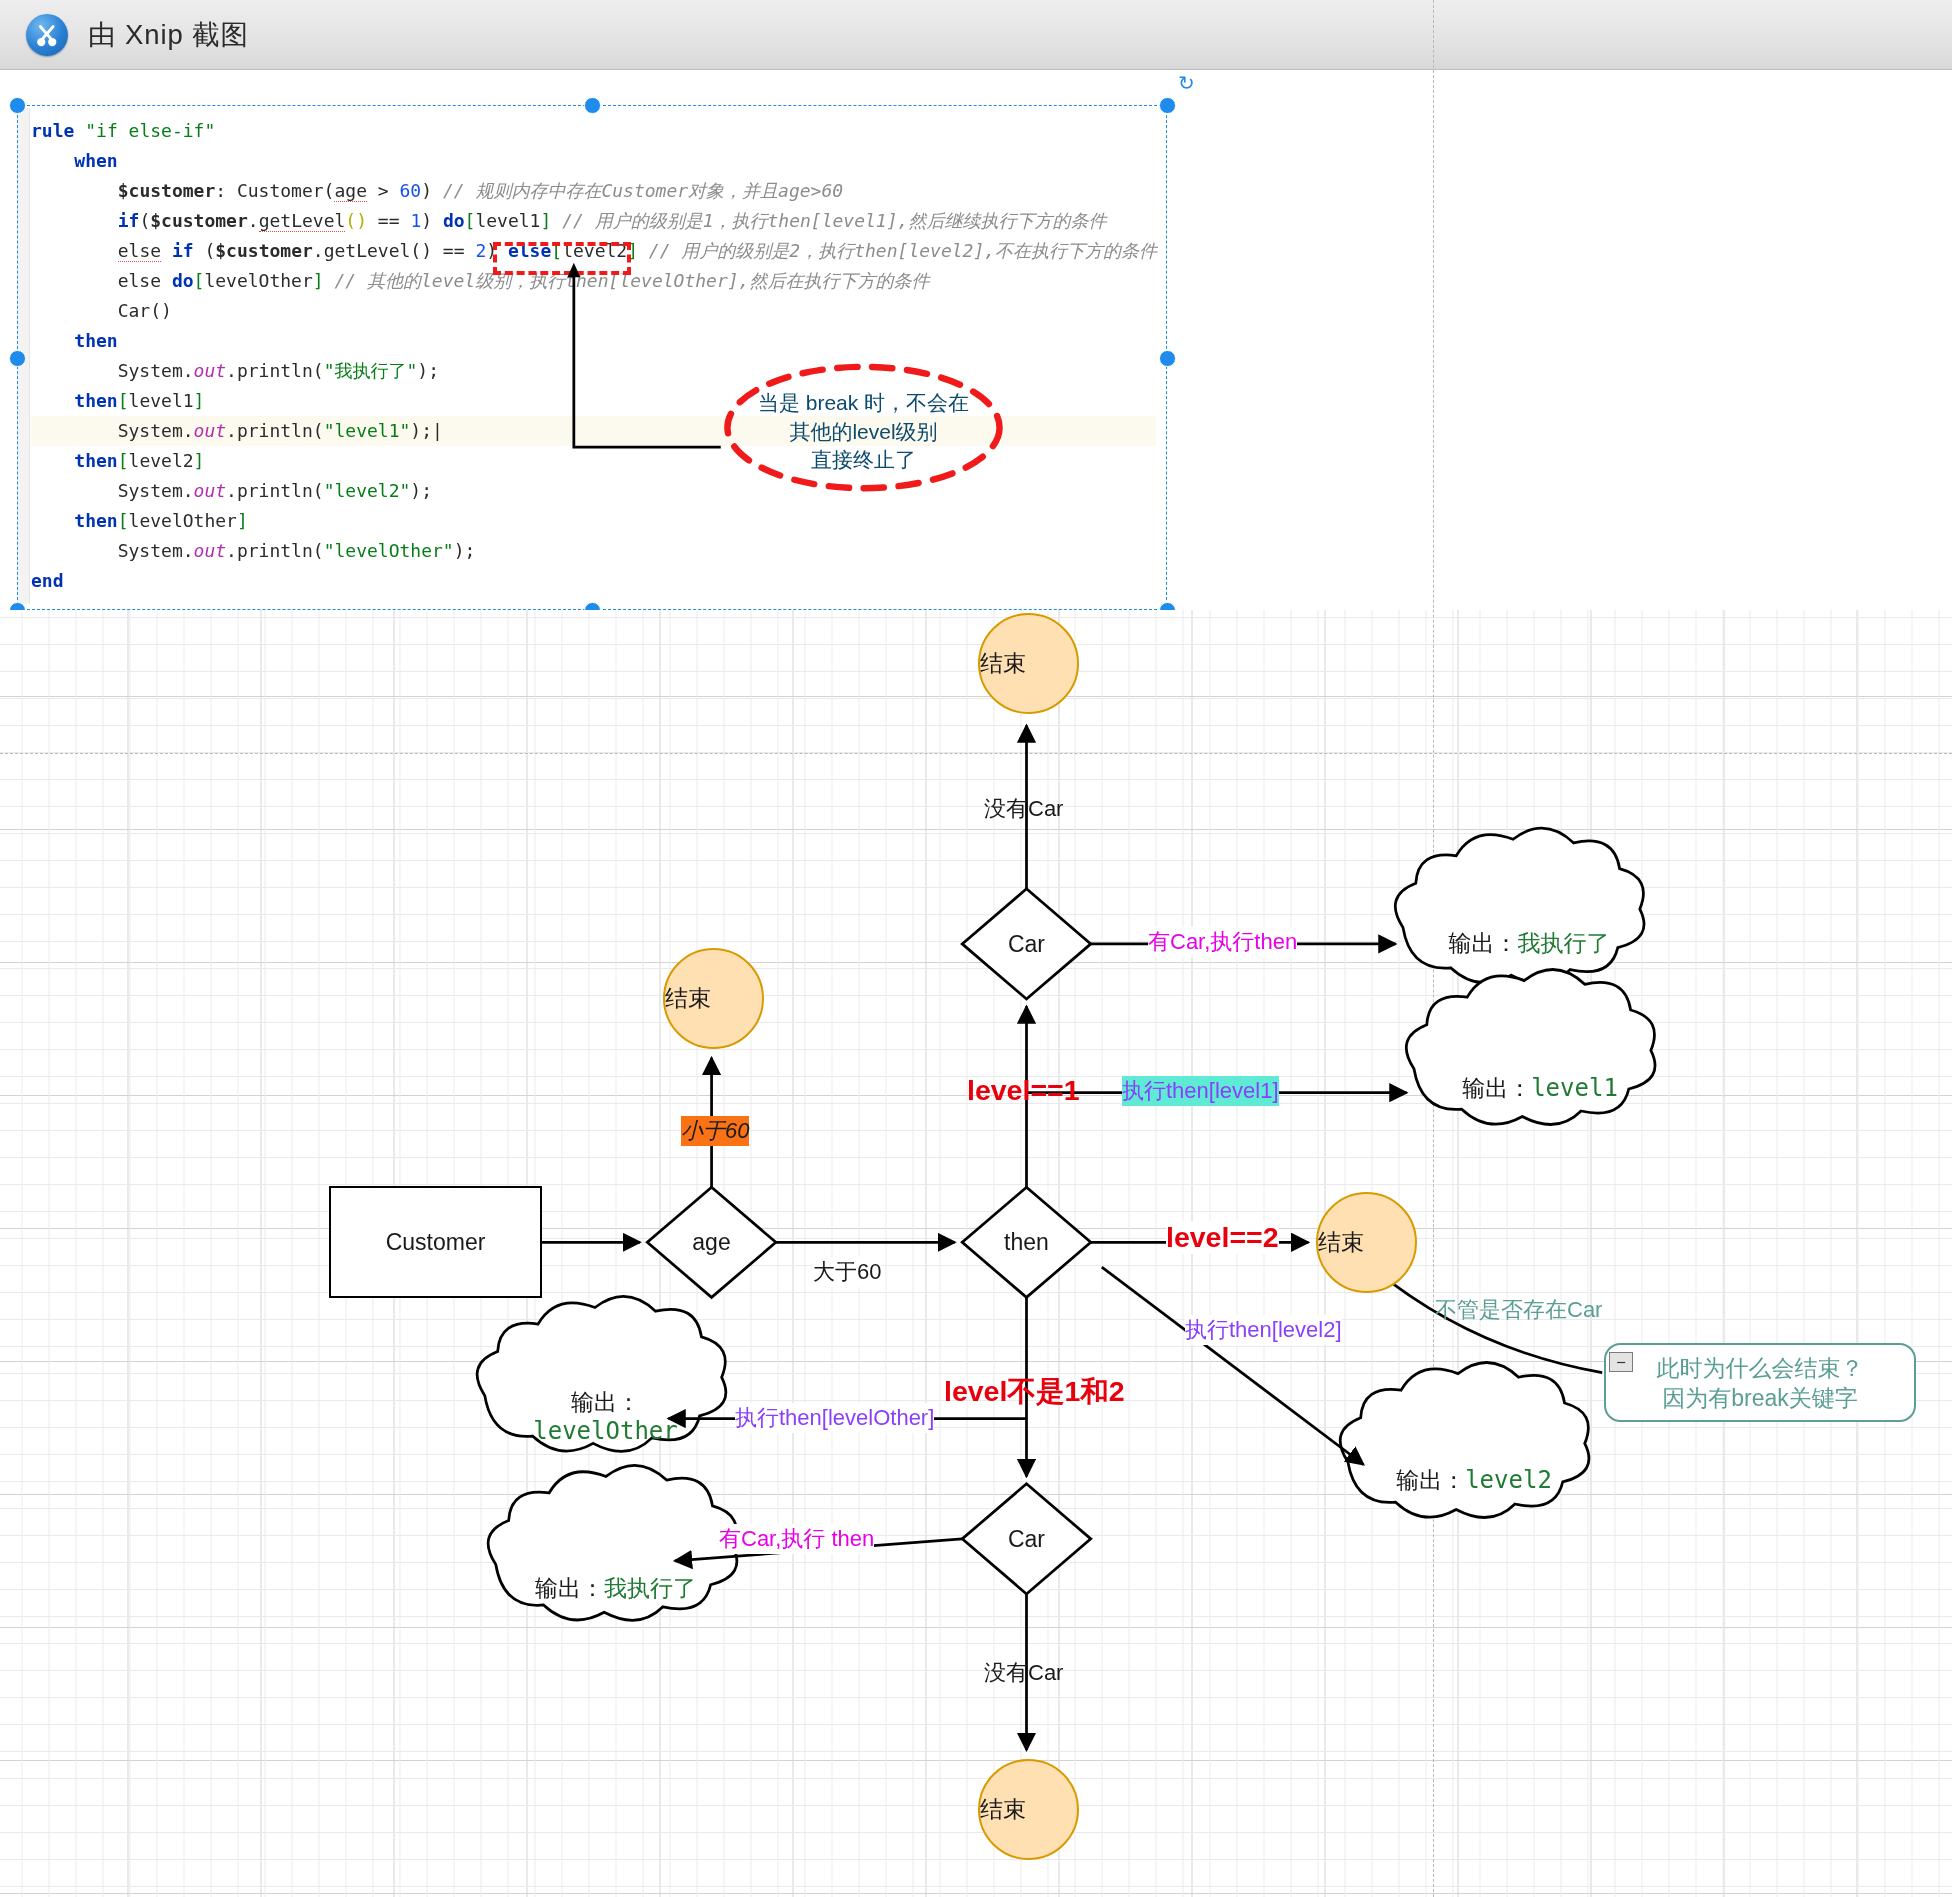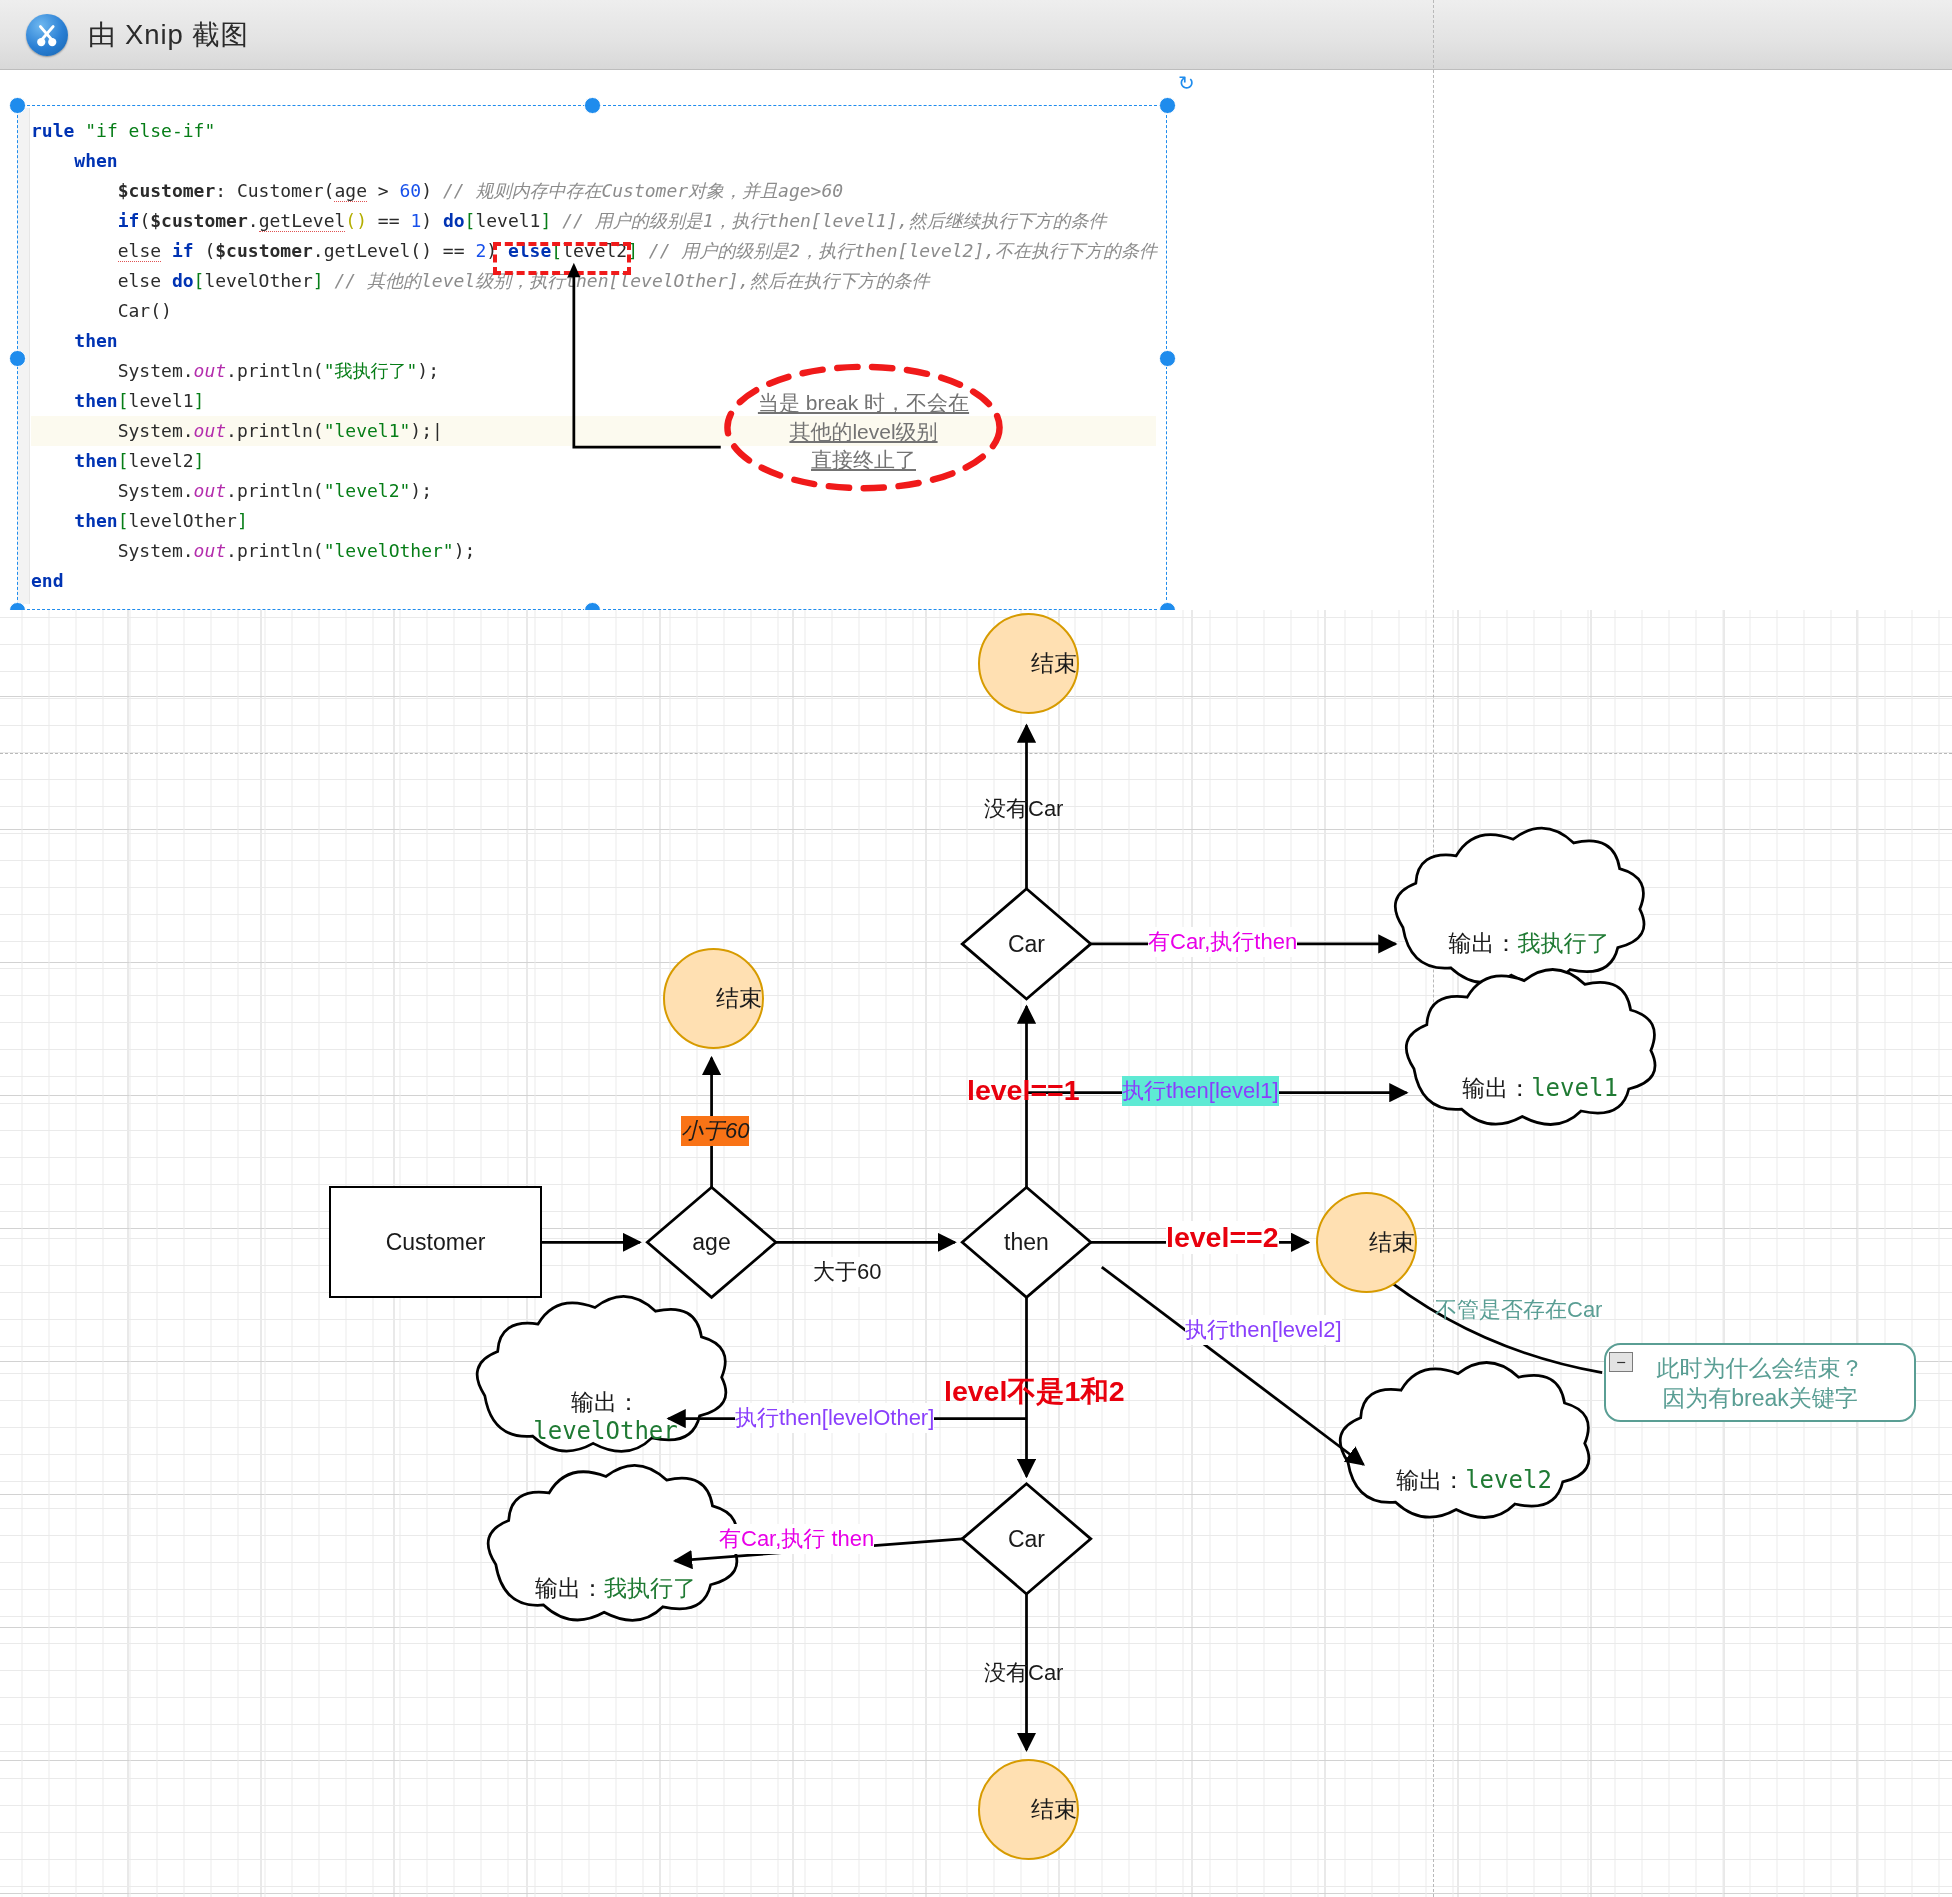--- a/index.html
+++ b/index.html
@@ -61,21 +61,21 @@
   .squig{border-bottom:1.8px dotted #e05252;}
   #break-box{
     position:absolute;left:493px;top:242px;width:138px;height:33px;
     border:4.6px dashed #f01a1a;box-sizing:border-box;pointer-events:none;
   }
   #red-bubble{
     position:absolute;left:721px;top:363px;width:285px;height:129px;
   }
   #red-bubble .rb-text{
     position:absolute;left:0;top:26px;width:285px;text-align:center;
-    color:#737373;font-size:21px;line-height:28.5px;text-decoration:underline;
+    color:#0c4a6e;font-size:21px;line-height:28.5px;
   }
   
   #canvas{
     position:absolute;left:0;top:610px;width:1952px;height:1287px;
     background-color:#ffffff;
     background-image:
       linear-gradient(to right,#eaeaea 0.9px,transparent 0.9px),
       linear-gradient(to bottom,#eaeaea 0.9px,transparent 0.9px),
       linear-gradient(to right,#d2d2d2 0.9px,transparent 0.9px),
       linear-gradient(to bottom,#d2d2d2 0.9px,transparent 0.9px);
@@ -92,21 +92,21 @@
   }
   
   .node{position:absolute;box-sizing:border-box;}
   .proc{
     border:2.8px solid #000;background:#fff;
     display:flex;align-items:center;justify-content:center;
     font-size:23px;color:#1a1a1a;
   }
   .term{
     border:2.8px solid #d79b00;background:#ffe0b2;border-radius:50%;
-    display:flex;align-items:center;justify-content:flex-end;
+    display:flex;align-items:center;justify-content:flex-start;
     font-size:23px;color:#1a1a1a;
   }
   .dia-wrap{position:absolute;}
   .dia-label{
     position:absolute;left:0;top:0;width:100%;height:100%;
     display:flex;align-items:center;justify-content:center;
     font-size:23px;color:#1a1a1a;
   }
   .cloud-label{
     position:absolute;display:flex;flex-direction:column;

